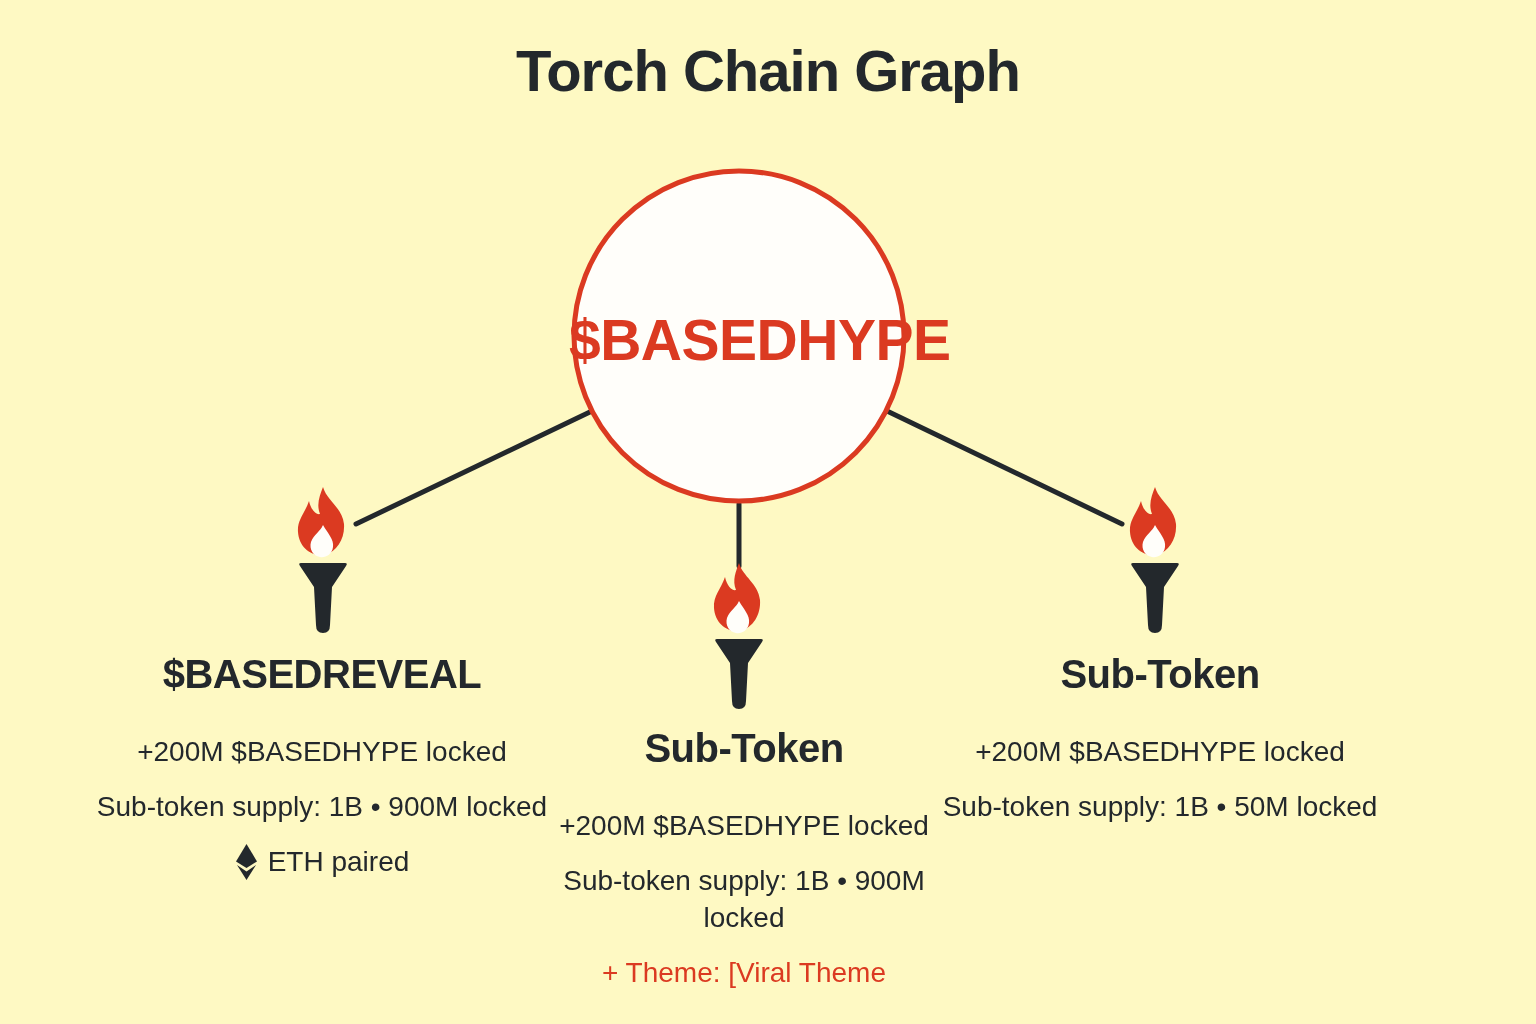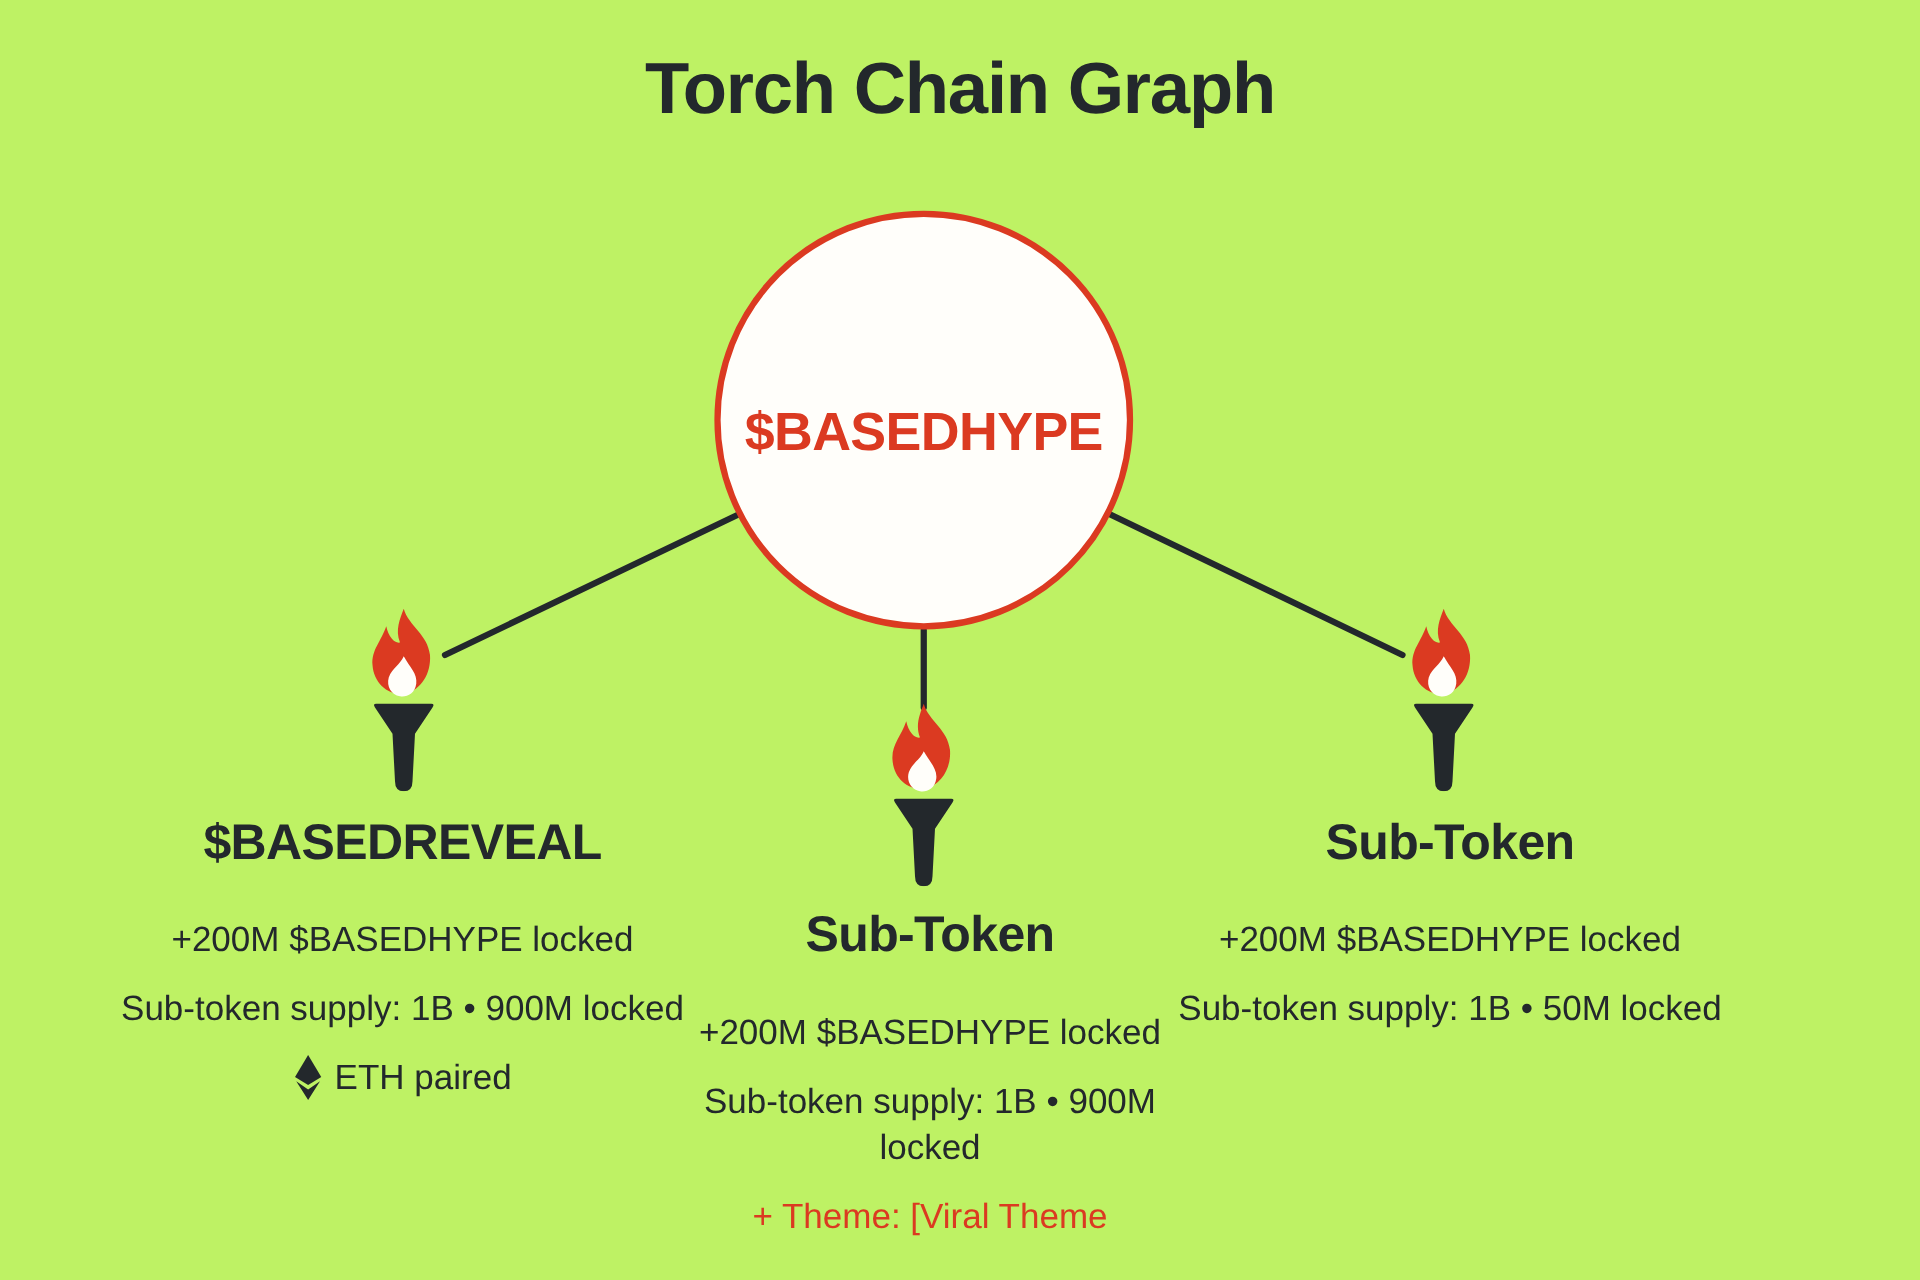--- a/index.html
+++ b/index.html
@@ -6,21 +6,21 @@
     margin: 0;
     padding: 0;
     background: #FFFEFA;
     font-family: "Liberation Sans", sans-serif;
     color: #23282C;
   }
   .canvas {
     position: relative;
     width: 1536px;
     height: 1024px;
-    background: #bef264;
+    background: #fef9c3;
     overflow: hidden;
   }
   .page-title {
     position: absolute;
     top: 42px;
     left: 0;
     width: 100%;
     text-align: center;
     font-size: 58px;
     font-weight: 700;
@@ -35,26 +35,25 @@
     left: 0;
     width: 1536px;
     height: 1024px;
   }
   .root-label {
     position: absolute;
     left: 569px;
     top: 312px;
     width: 340px;
     text-align: center;
-    font-size: 43px;
+    font-size: 57px;
     font-weight: 700;
     line-height: 1;
     letter-spacing: -0.5px;
     color: #DB3A21;
-    margin-top: 13px;
   }
   .torch {
     position: absolute;
     width: 62px;
     height: 146px;
   }
   .torch-left   { left: 292px;  top: 487px; }
   .torch-center { left: 708px;  top: 563px; }
   .torch-right  { left: 1124px; top: 487px; }
 

